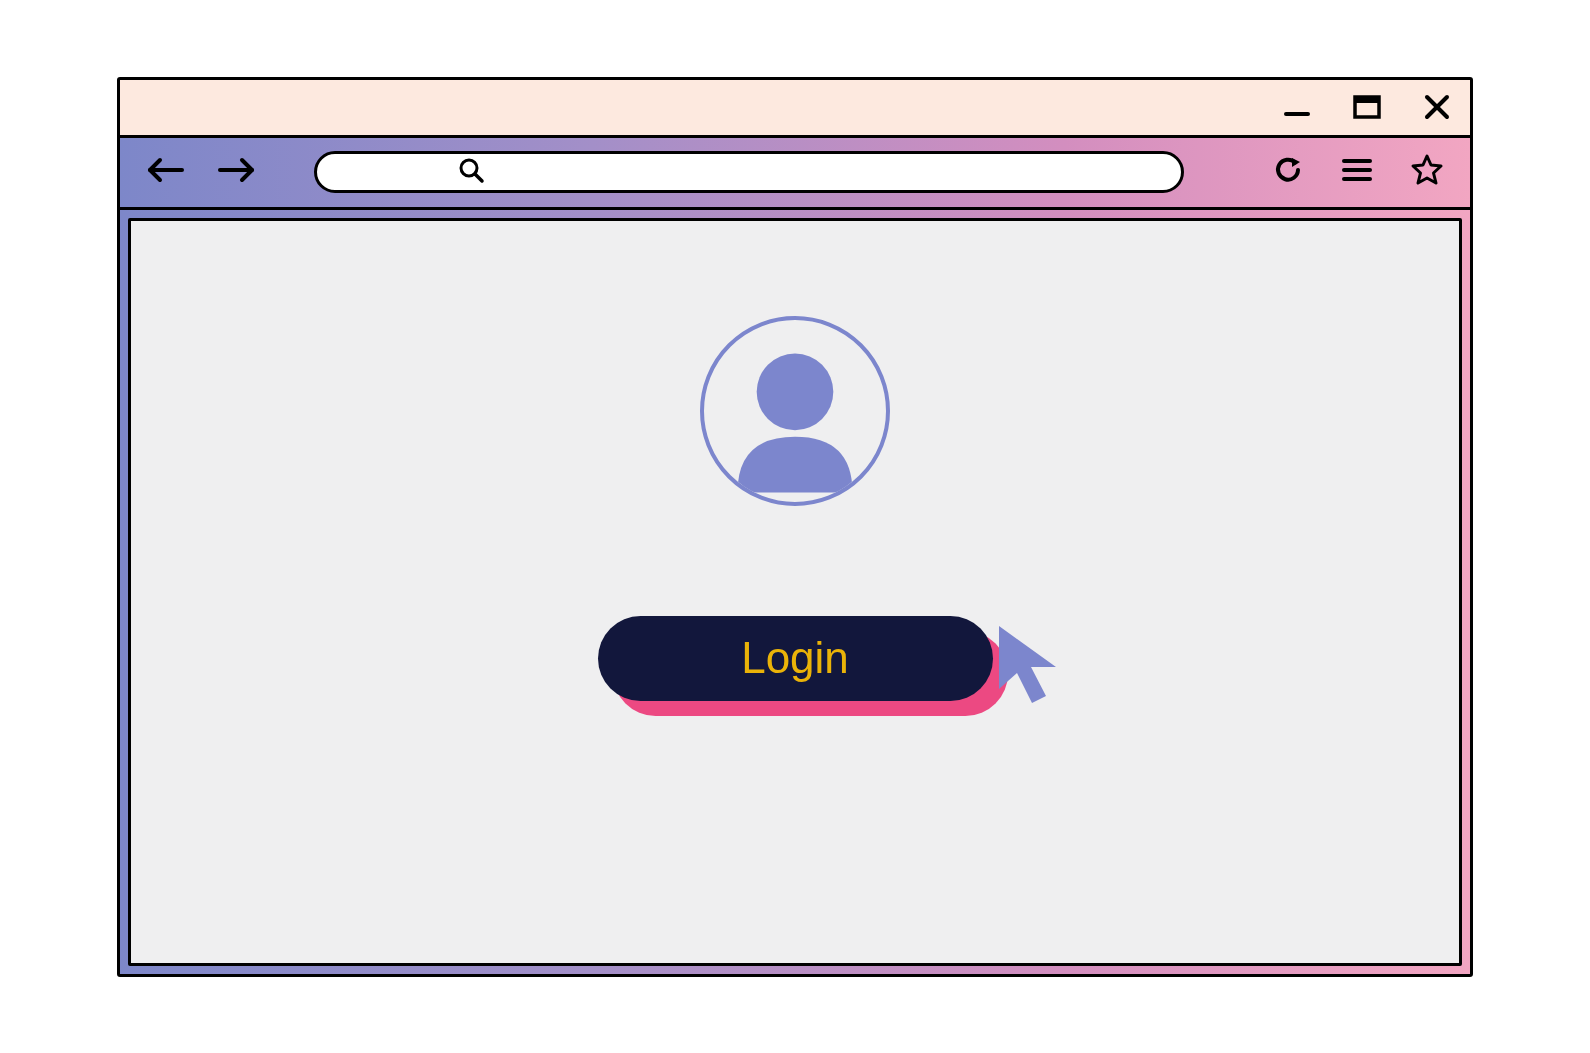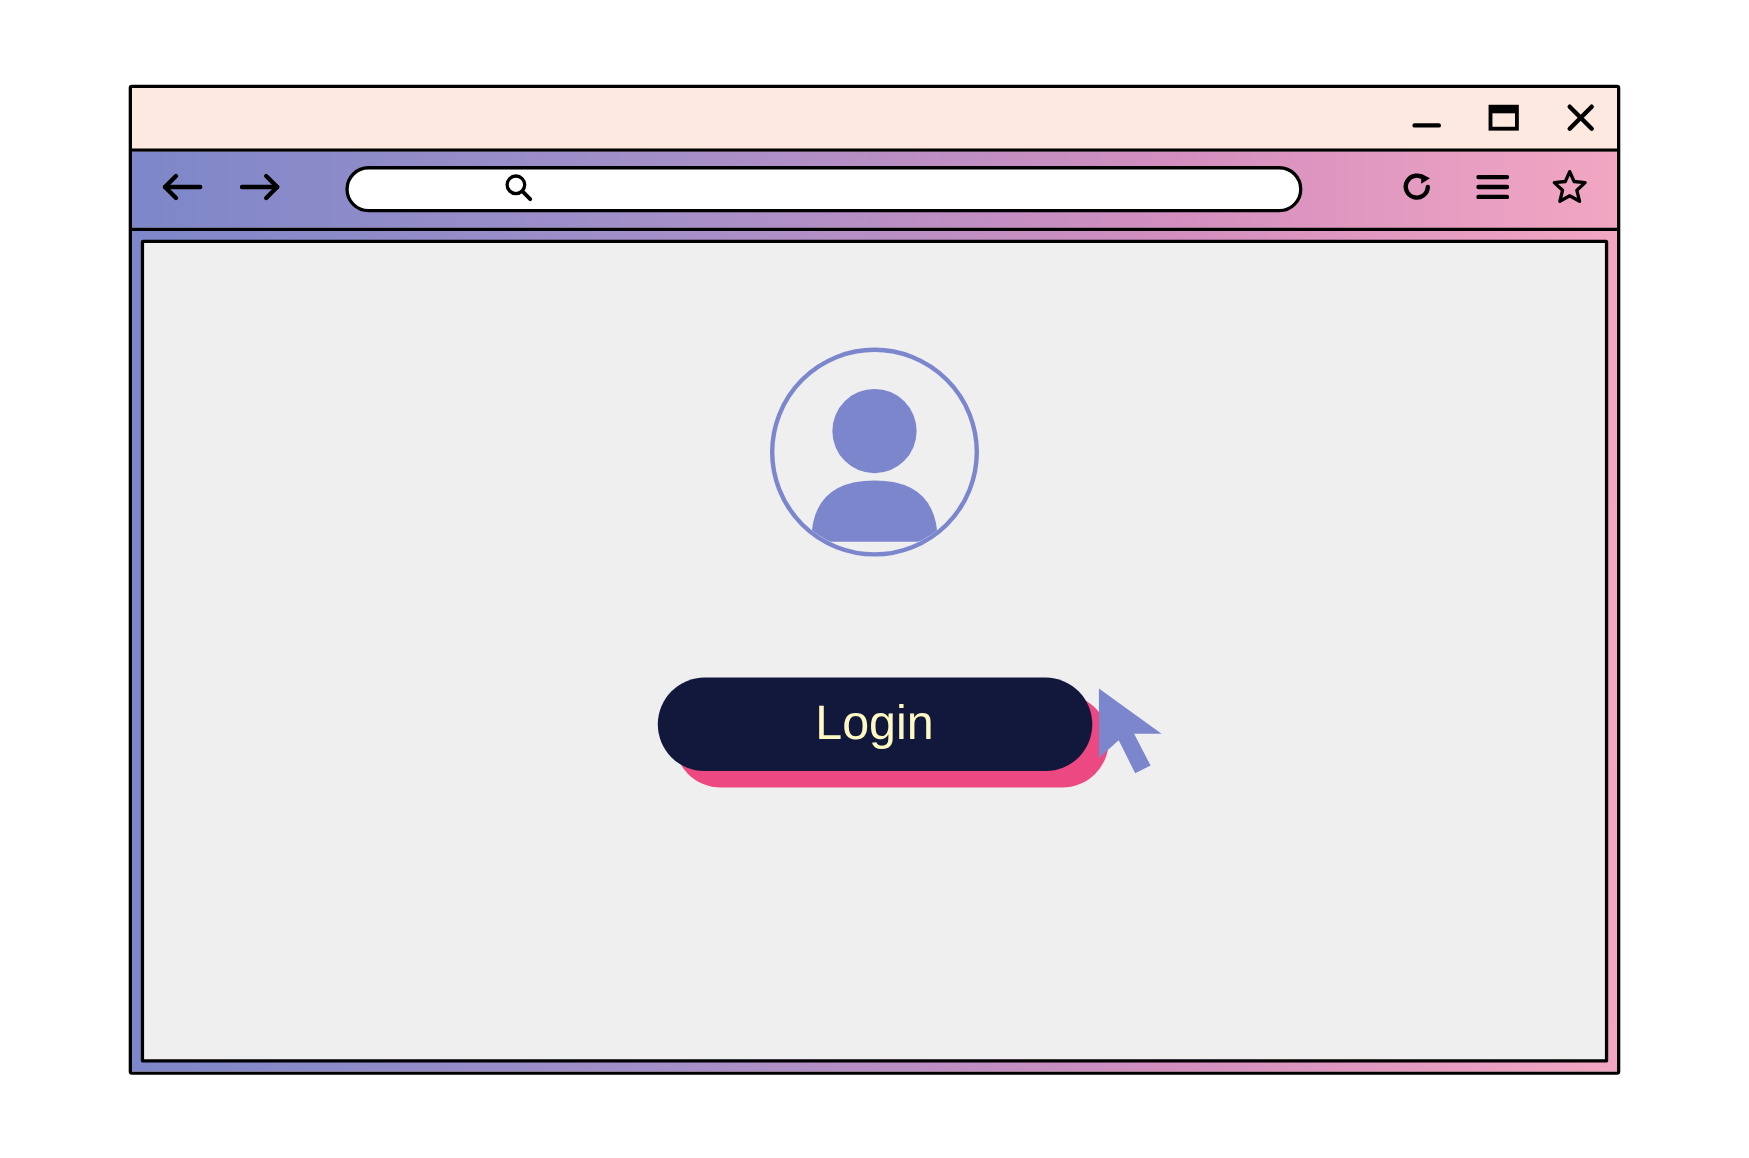--- a/index.html
+++ b/index.html
@@ -137,21 +137,21 @@
     }
     .login-button {
       position: relative;
       width: 395px;
       height: 85px;
       background: #12173c;
       border-radius: 43px;
       display: flex;
       align-items: center;
       justify-content: center;
-      color: #fef9c3;
+      color: #eab308;
       font-size: 44px;
       font-weight: 400;
       cursor: pointer;
       border: none;
     }
     .cursor-arrow {
       position: absolute;
       left: 863px;
       top: 400px;
     }

